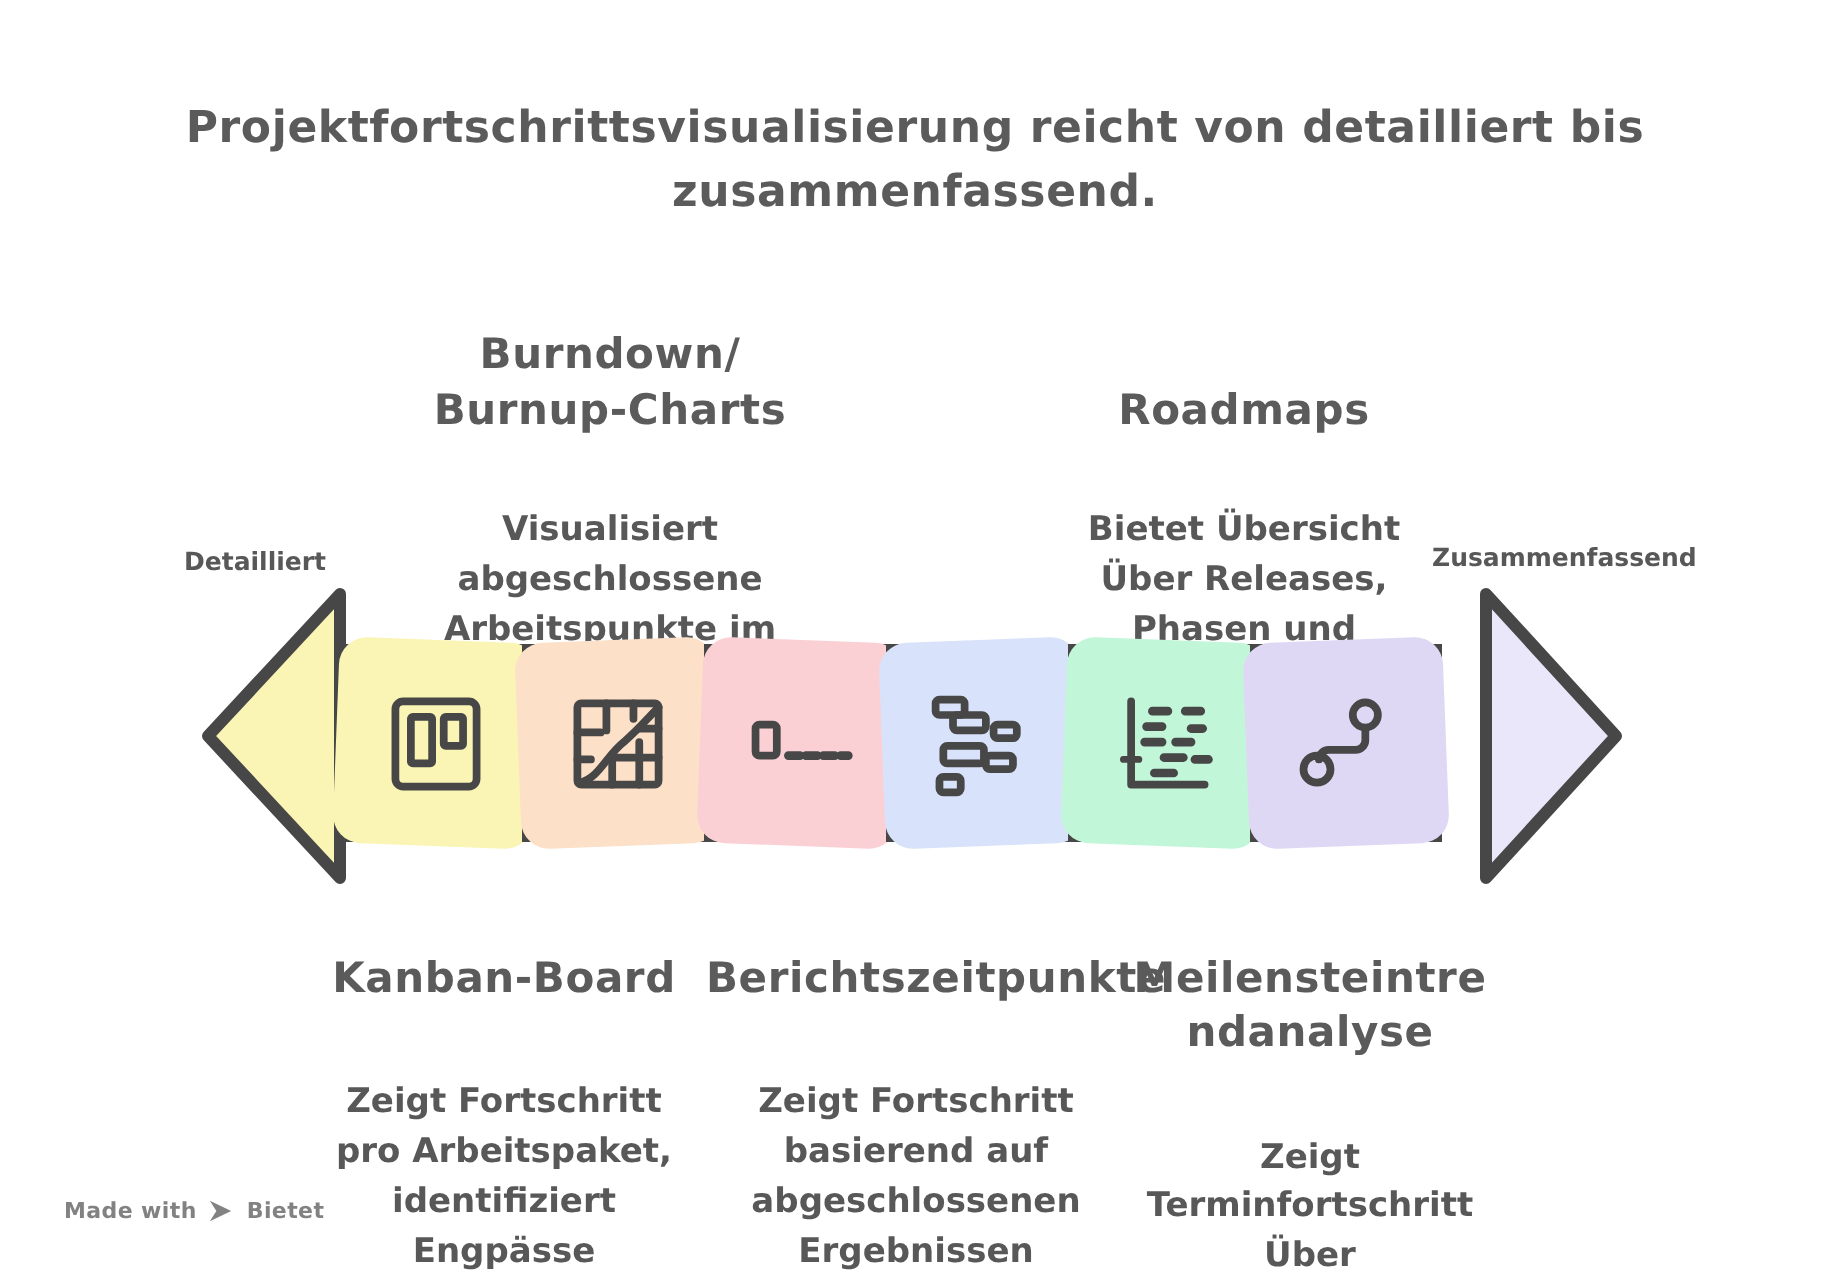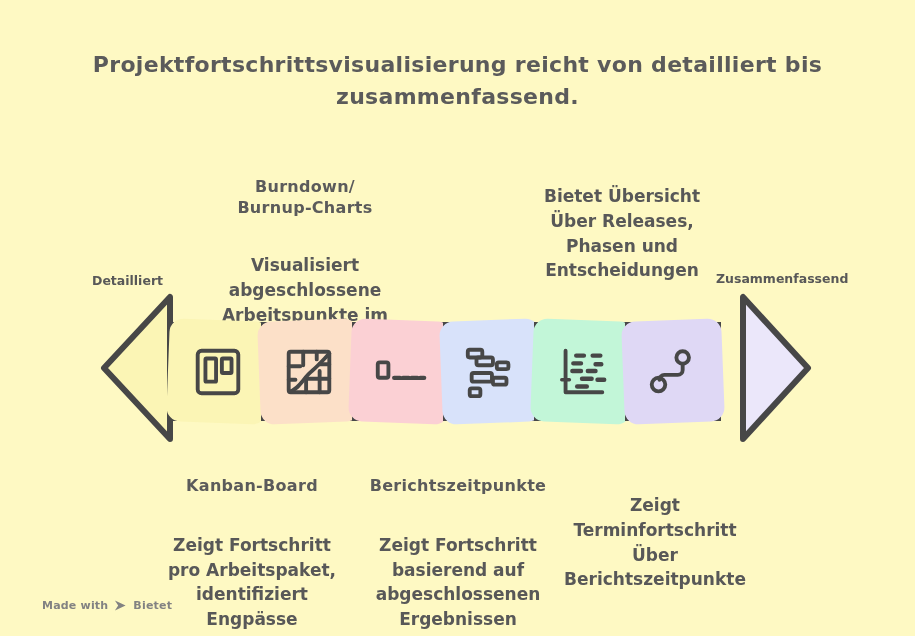--- a/index.html
+++ b/index.html
@@ -1,67 +1,68 @@
 <!DOCTYPE html>
 <html><head>
 <meta charset="utf-8">
 <style>
   * { margin:0; padding:0; box-sizing:border-box; }
   html,body { background:#000; }
   .canvas {
-    position:relative; width:915px; height:636px; background:#fef9c3;
+    position:relative; width:915px; height:636px; background:#ffffff;
     font-family:"DejaVu Sans","Liberation Sans",sans-serif; overflow:hidden; z-index:0;
   }
   .title {
     position:absolute; top:49px; left:28px; width:859px; text-align:center;
     font-size:22px; font-weight:700; color:#5b5b5b; line-height:1.45;
     white-space:pre-line; letter-spacing:.3px;
   }
   .col { position:absolute; width:210px; text-align:center; white-space:pre-line; }
   .col.top { top:150px; }
   .col.bottom { top:457px; }
-  .col-title { font-size:16px; font-weight:700; color:#5b5b5b; line-height:1.3; letter-spacing:.3px; }
+  .col-title { font-size:21px; font-weight:700; color:#5b5b5b; line-height:1.3; letter-spacing:.3px; }
   .top .col-title { height:50px; display:flex; align-items:flex-end; justify-content:center; }
   .col-desc { margin-top:15px; font-size:17px; font-weight:700; color:#585858; line-height:1.46; }
   .bottom .col-desc { margin-top:17px; }
   .axis-label { position:absolute; font-size:12.5px; font-weight:700; color:#585858; text-align:left; }
   .arrow-body { position:absolute; left:170px; top:322px; height:99px; display:flex; }
   .cell {
     position:relative; z-index:0; width:96px; border:5px solid #474747;
     display:flex; align-items:center; justify-content:center;
   }
   .cell + .cell { margin-left:-5px; }
   .cell::before {
     content:""; position:absolute; inset:-7px; background:inherit;
     border-radius:14px; transform:rotate(2.2deg); z-index:-1;
   }
   .cell:nth-child(even)::before { transform:rotate(-2.2deg); }
   .icon { width:58px; height:58px; stroke:#474747; fill:none;
           stroke-width:4; stroke-linecap:round; stroke-linejoin:round; }
   .arrowhead { position:absolute; top:293px; }
-  .footer { position:absolute; left:42px; top:599px; display:flex; align-items:center;
+  .footer { position:absolute; left:32px; top:599px; display:flex; align-items:center;
             gap:6px; font-size:11px; font-weight:600; color:#828282; letter-spacing:.2px; }
 </style>
 </head>
 <body>
 
 <div class="canvas">
 
   <div class="title">Projektfortschrittsvisualisierung reicht von detailliert bis
 zusammenfassend.</div>
 
   <div class="col top" style="left:200px">
     <div class="col-title">Burndown/
 Burnup-Charts</div>
     <div class="col-desc">Visualisiert
 abgeschlossene
 Arbeitspunkte im
 Sprint</div>
   </div>
   <div class="col top" style="left:517px">
+    <div class="col-title">Roadmaps</div>
     <div class="col-desc">Bietet Übersicht
 Über Releases,
 Phasen und
 Entscheidungen</div>
   </div>
 
   <div class="axis-label" style="left:92px; top:273px; width:90px">Detailliert</div>
   <div class="axis-label" style="left:716px; top:271px; width:145px">Zusammenfassend</div>
 
   <svg class="arrowhead" style="left:98px" width="76" height="150" viewBox="0 0 76 150">
@@ -134,20 +135,22 @@
 Engpässe</div>
   </div>
   <div class="col bottom" style="left:353px">
     <div class="col-title">Berichtszeitpunkte</div>
     <div class="col-desc">Zeigt Fortschritt
 basierend auf
 abgeschlossenen
 Ergebnissen</div>
   </div>
   <div class="col bottom" style="left:550px">
+    <div class="col-title">Meilensteintre
+ndanalyse</div>
     <div class="col-desc">Zeigt
 Terminfortschritt
 Über
 Berichtszeitpunkte</div>
   </div>
 
   <div class="footer">
     <span>Made with</span>
     <svg width="13" height="13" viewBox="0 0 14 14">
       <path d="M1 1.5 L12.5 7 L1 12.5 L4.5 7 Z" fill="#828282"></path>

